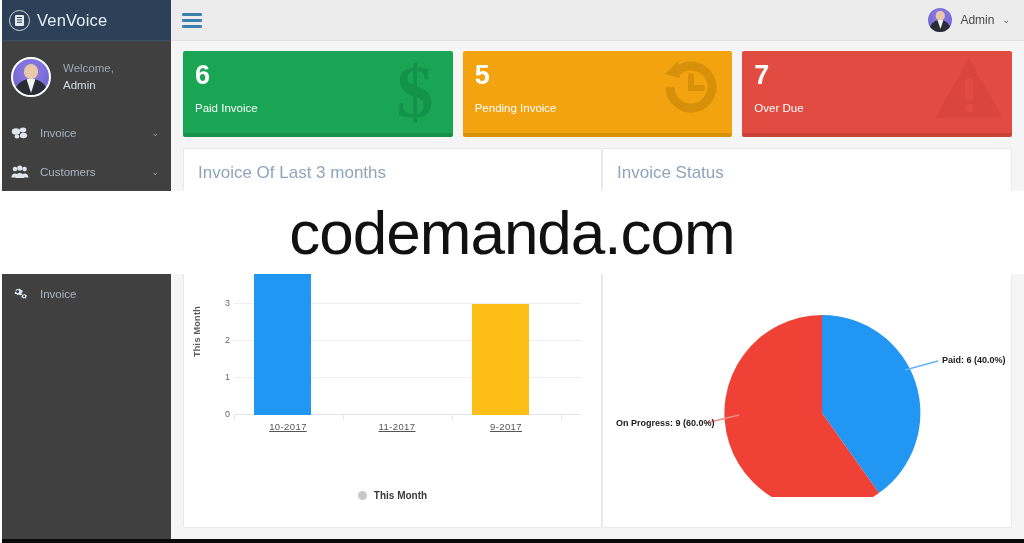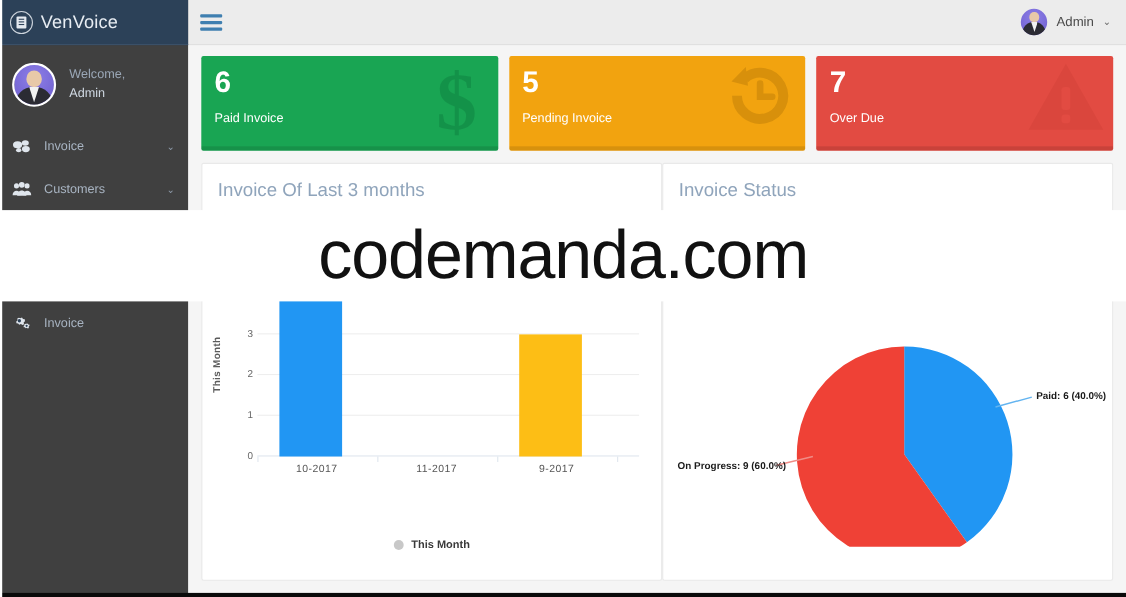--- a/index.html
+++ b/index.html
@@ -210,21 +210,21 @@
   }
   .b-axis {
     position: absolute; left: 50px; right: 20px; height: 1px; background: #dfe6ee;
   }
   .b-tick {
     position: absolute; width: 1px; height: 5px; background: #dfe6ee;
   }
   .b-bar { position: absolute; bottom: 0; }
   .b-xlab {
     position: absolute; font-size: 9.5px; color: #555;
-    transform: translateX(-50%); letter-spacing: .4px;
+    transform: translateX(-50%); letter-spacing: .4px; text-decoration: underline;
   }
   #b-legend {
     position: absolute; left: 0; right: 0; bottom: 8px;
     display: flex; align-items: center; justify-content: center; gap: 7px;
   }
   #b-legend .dot { width: 9px; height: 9px; border-radius: 50%; background: #c8c8c8; }
   #b-legend .txt { font-size: 10px; font-weight: bold; color: #3a3a3a; }
 
   
   #piechart { position: absolute; left: 0; top: 58px; width: 410px; height: 300px; }

